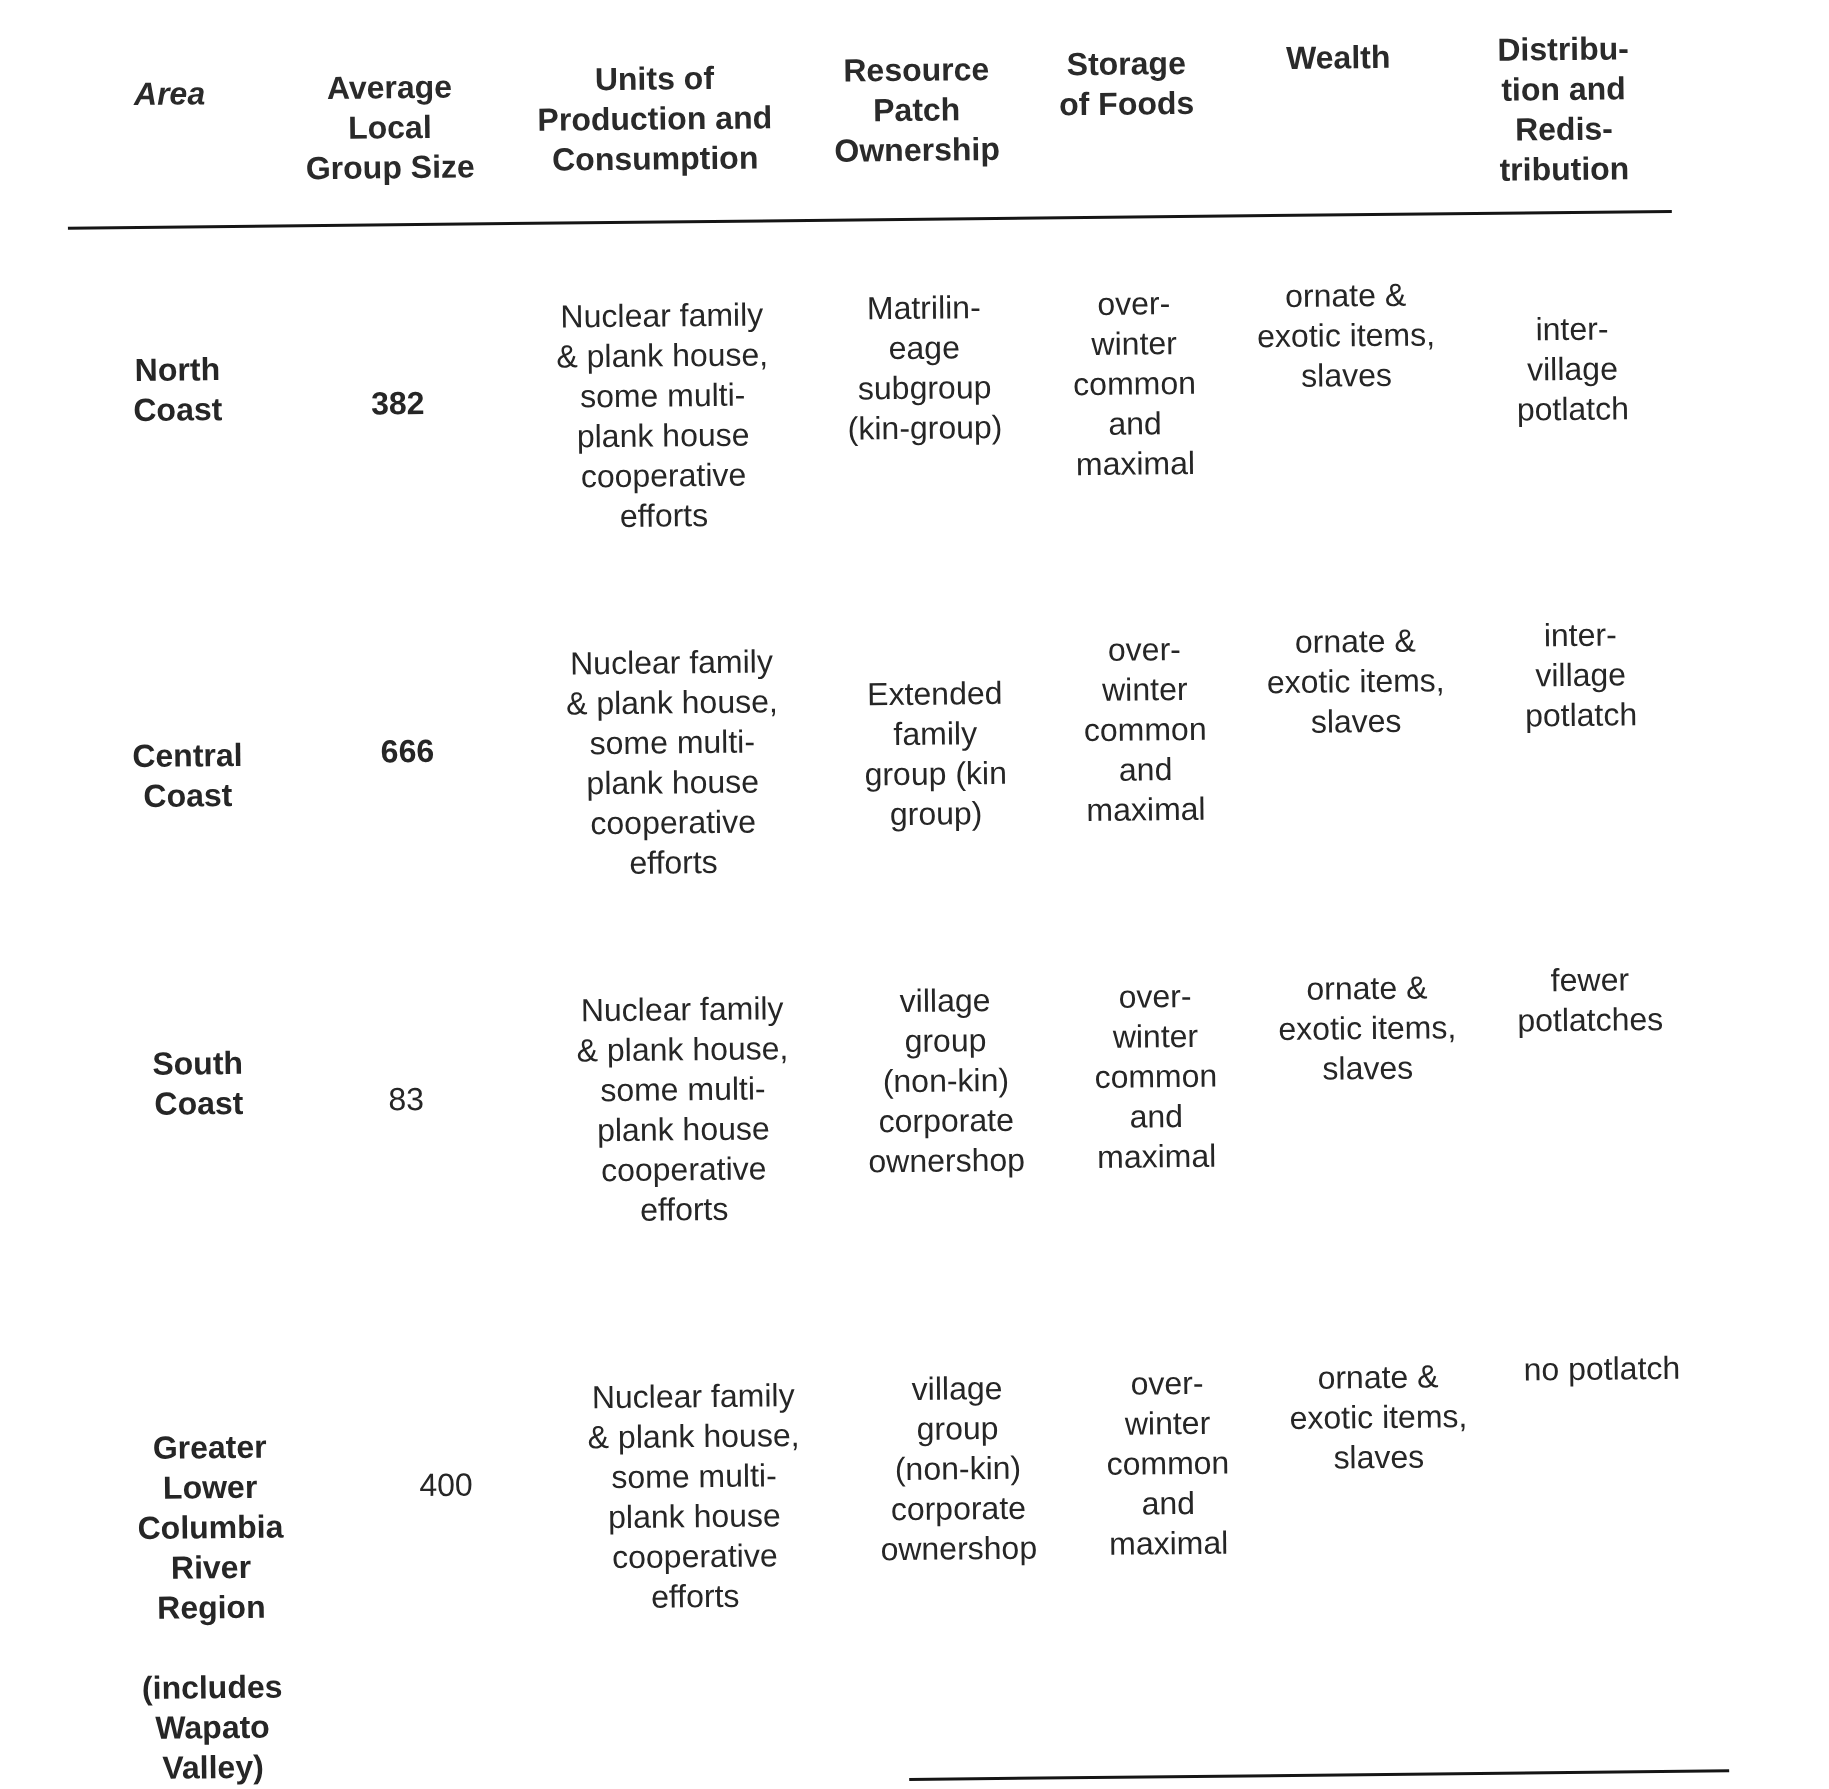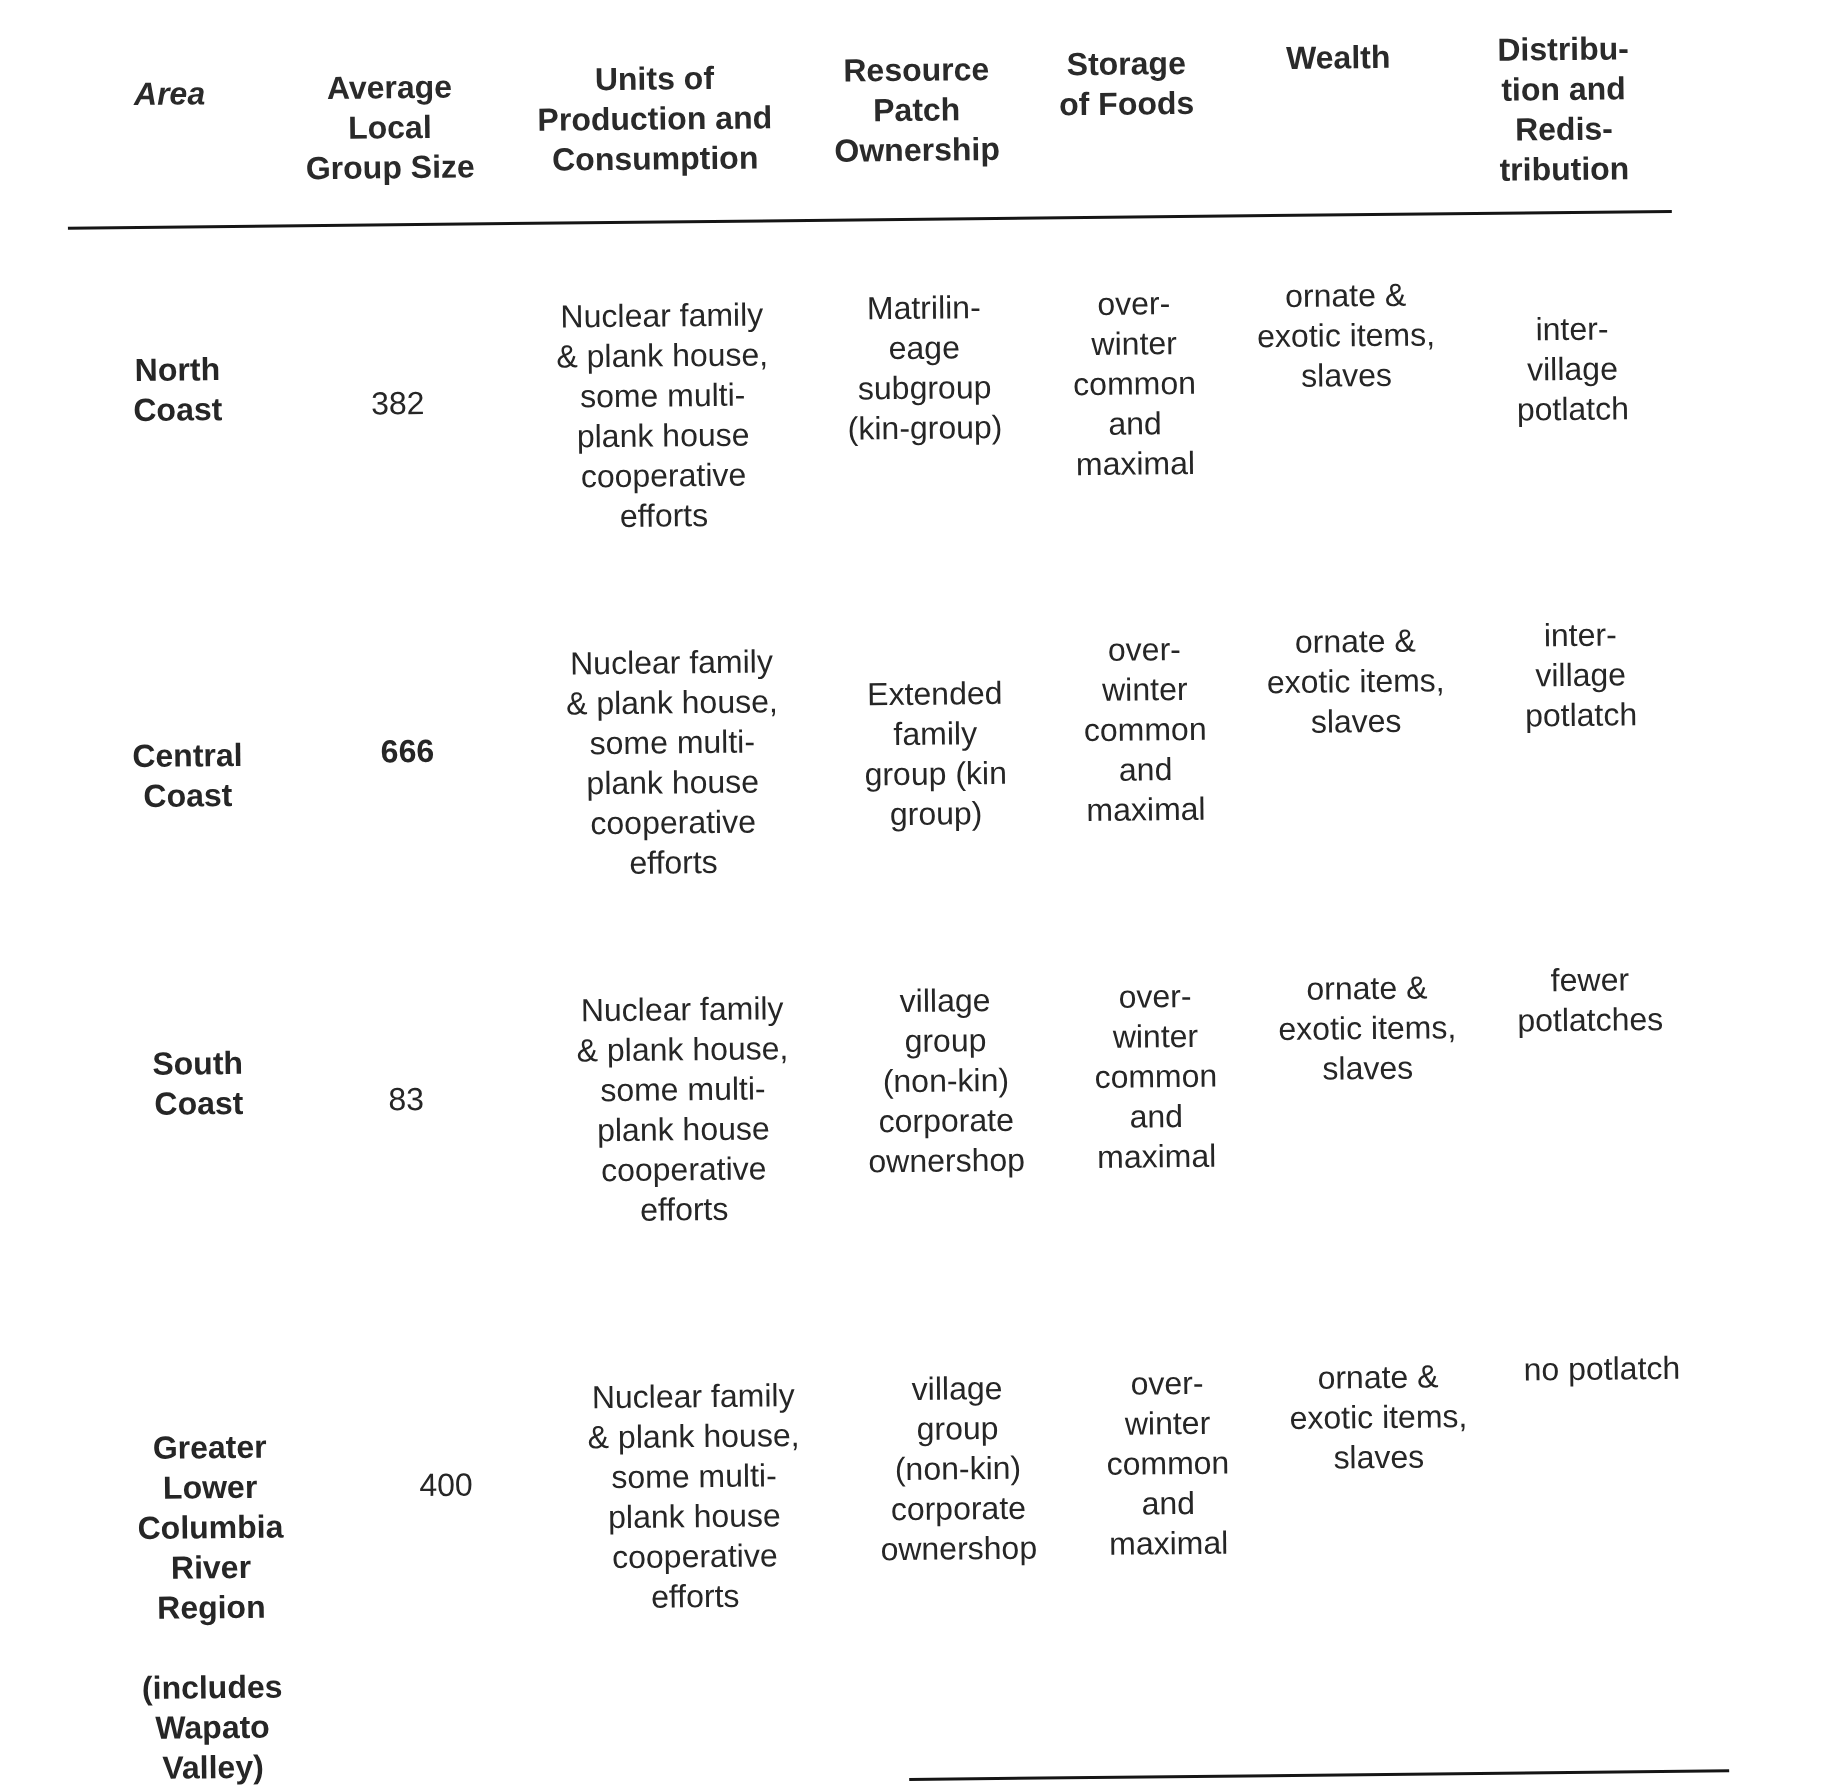--- a/index.html
+++ b/index.html
@@ -33,21 +33,21 @@
   <div class="cell hdr" style="left:1347px; top:42px;">Wealth</div>
   <div class="cell hdr" style="left:1572px; top:36px;">Distribu-
 tion and
 Redis-
 tribution</div>
 
   <div class="rule" style="left:75px; top:218px; width:1604px;"></div>
 
   <div class="cell area" style="left:183px; top:342px;">North
 Coast</div>
-  <div class="cell" style="left:403px; top:378px;">382</div>
+  <div class="cell" style="left:403px; top:378px;font-weight:bold;">382</div>
   <div class="cell" style="left:668px; top:293px;">Nuclear family
 &amp; plank house,
 some multi-
 plank house
 cooperative
 efforts</div>
   <div class="cell" style="left:930px; top:288px;">Matrilin-
 eage
 subgroup
 (kin-group)</div>

